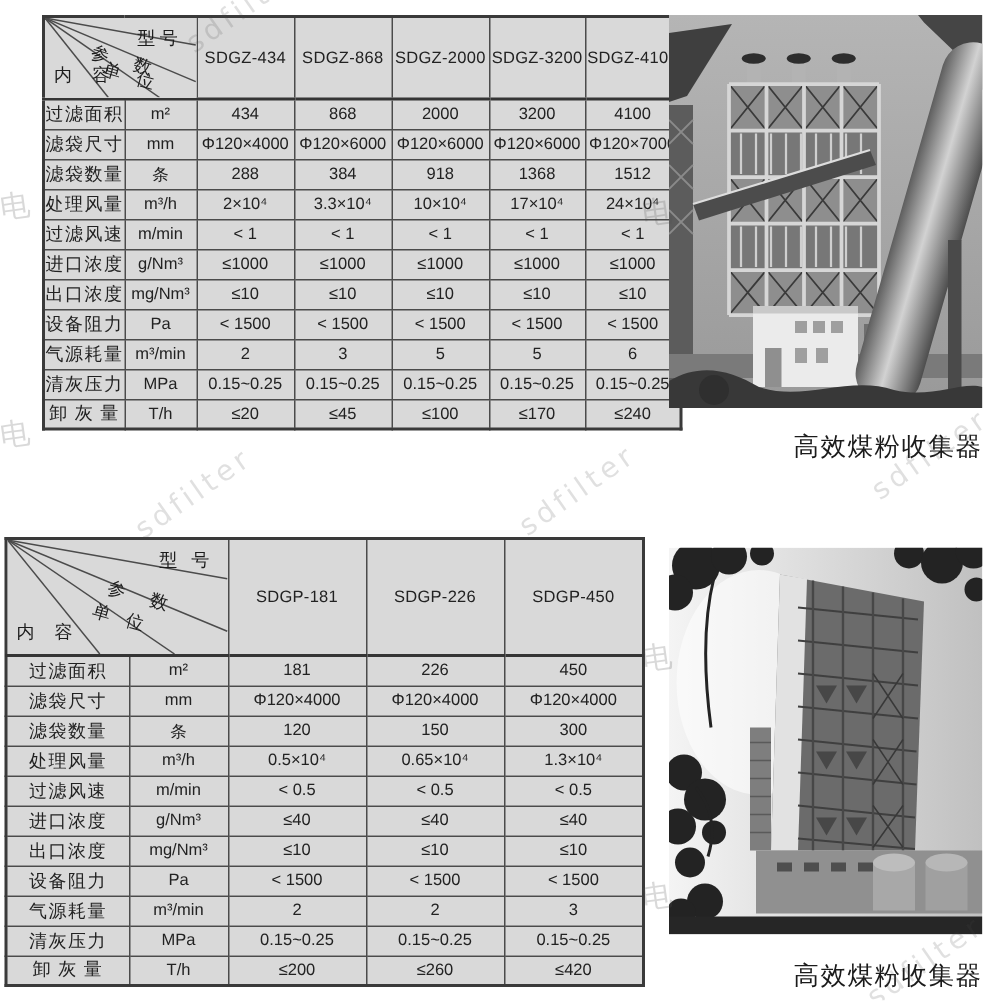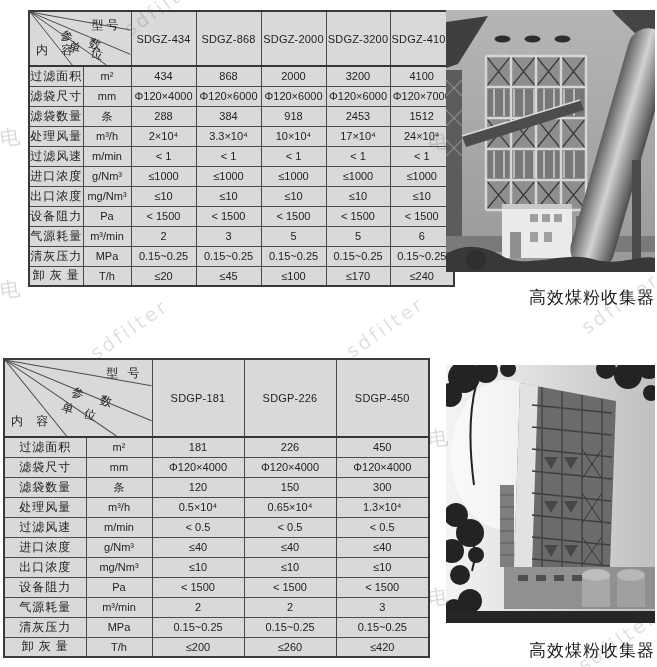--- a/index.html
+++ b/index.html
@@ -99,21 +99,21 @@
           <td class="val">Φ120×6000</td>
           <td class="val">Φ120×6000</td>
           <td class="val">Φ120×7000</td>
         </tr>
         <tr>
           <th class="rlabel">滤袋数量</th>
           <td class="unit">条</td>
           <td class="val">288</td>
         <td class="val">384</td>
           <td class="val">918</td>
-          <td class="val">2453</td>
+          <td class="val">1368</td>
           <td class="val">1512</td>
         </tr>
         <tr>
           <th class="rlabel">处理风量</th>
           <td class="unit">m³/h</td>
           <td class="val">2×10⁴</td>
         <td class="val">3.3×10⁴</td>
           <td class="val">10×10⁴</td>
           <td class="val">17×10⁴</td>
           <td class="val">24×10⁴</td>

